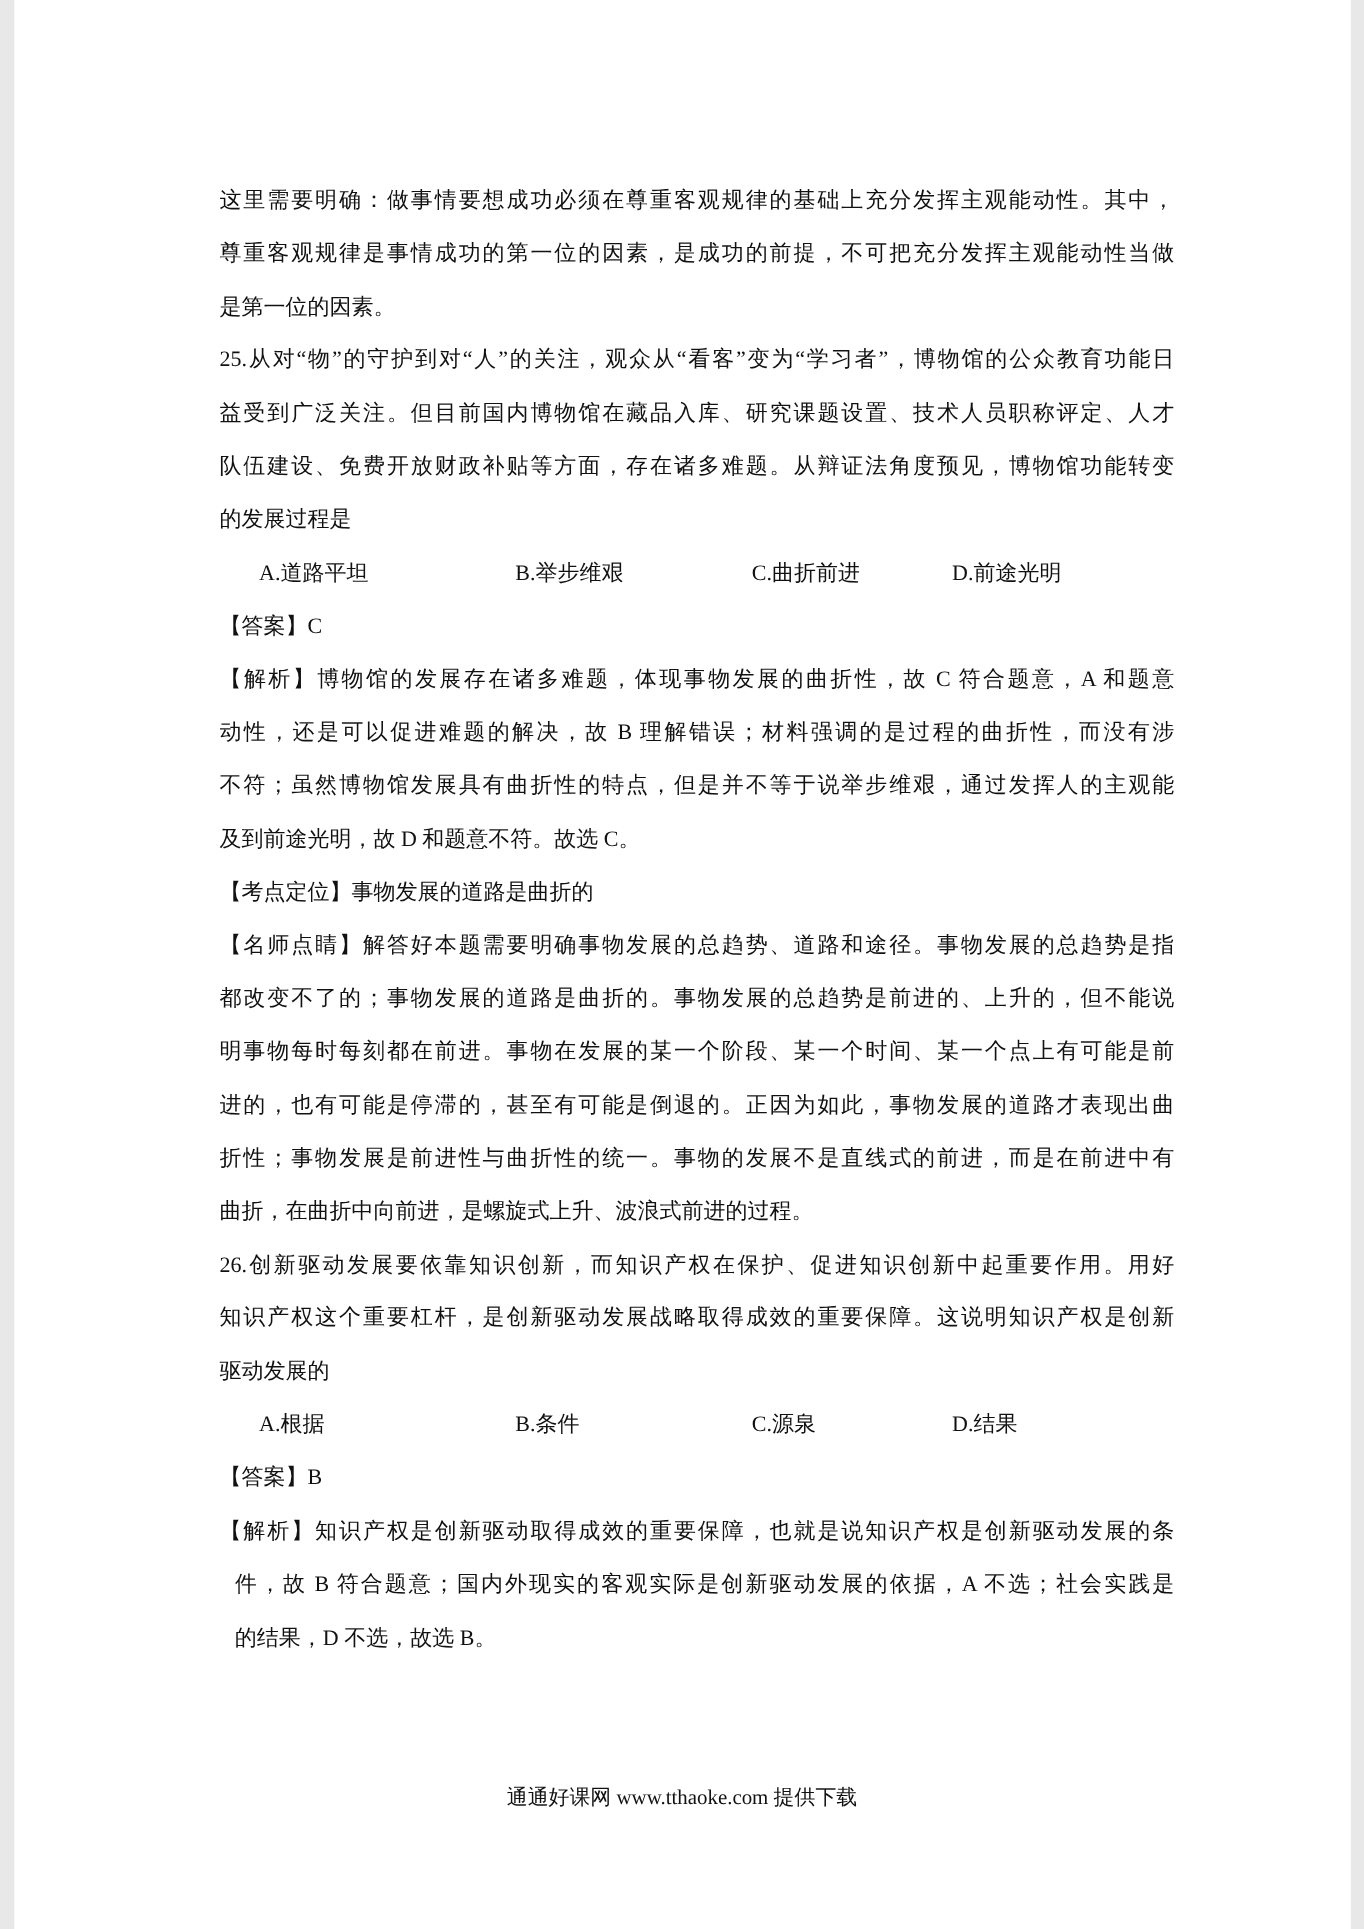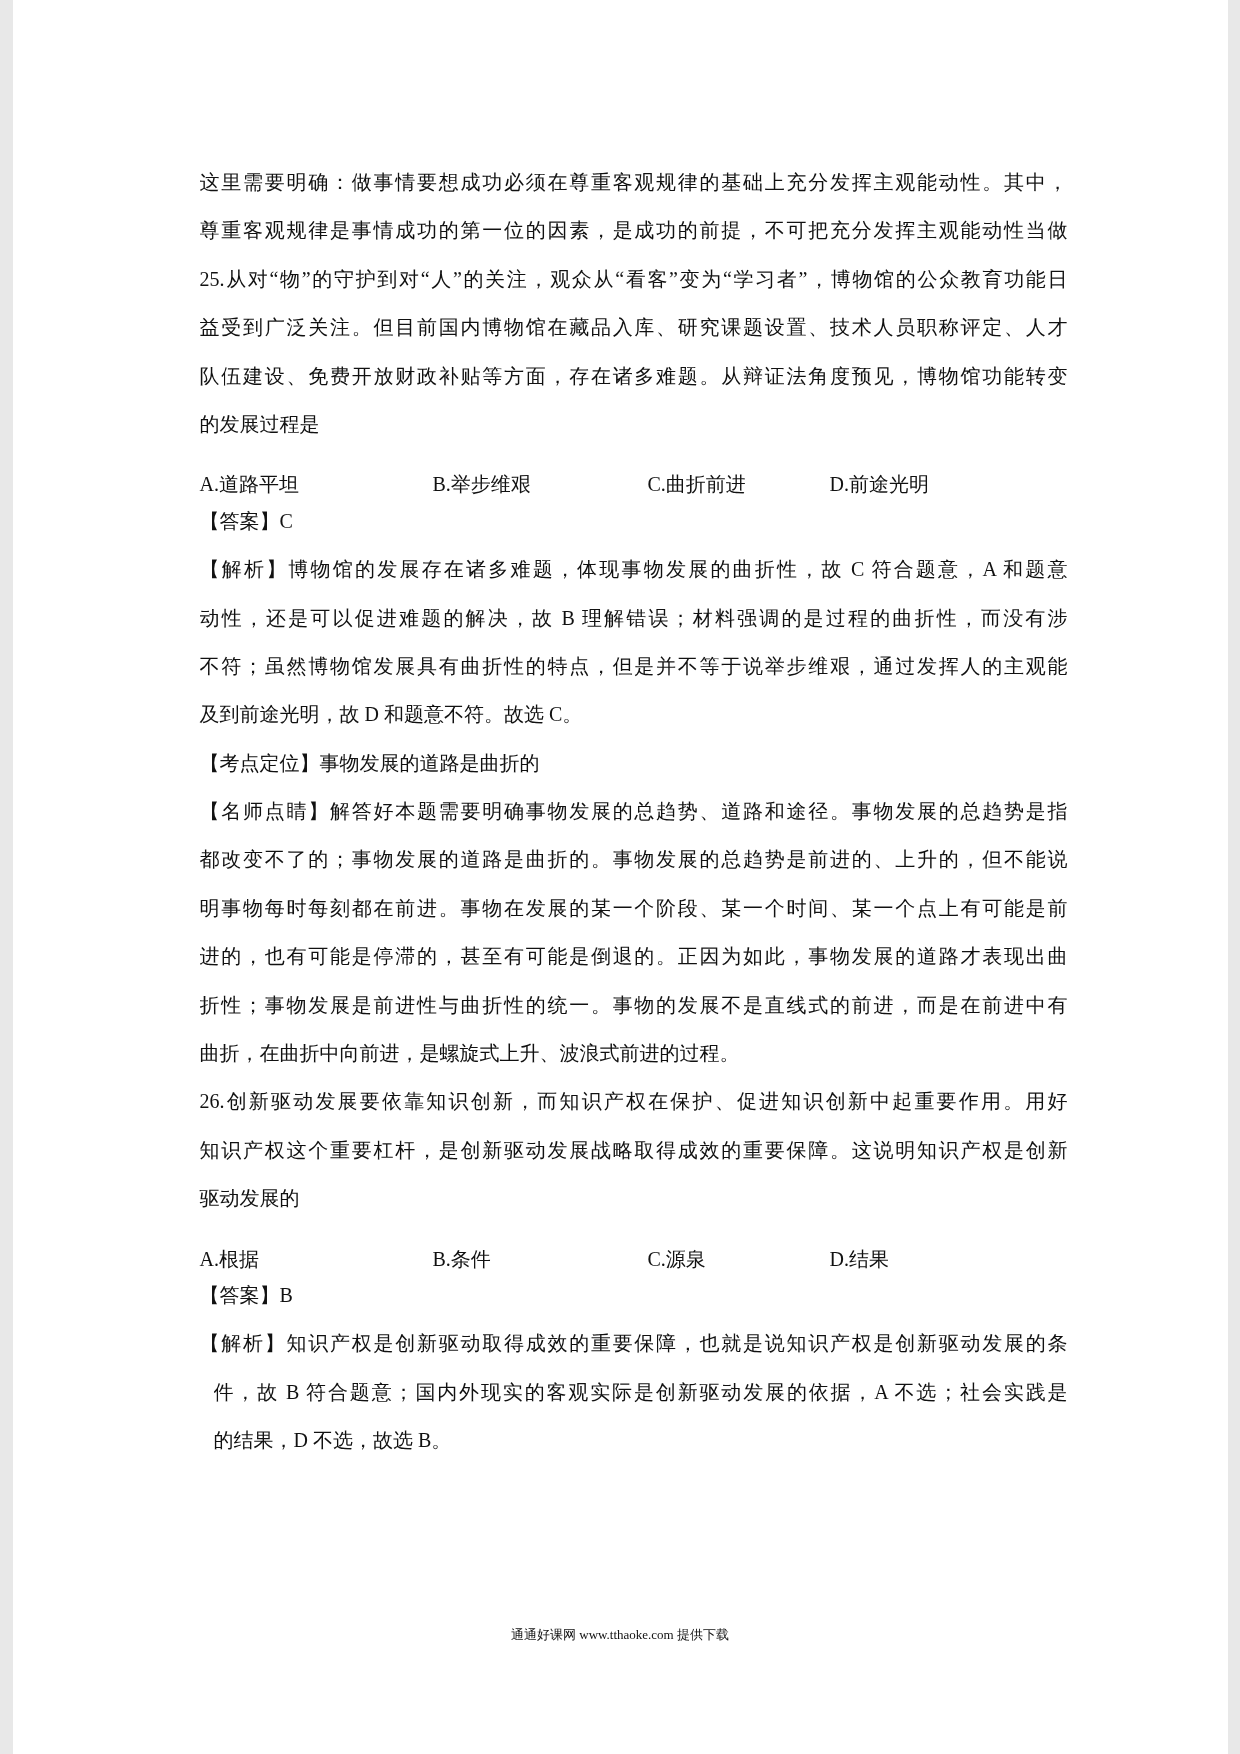--- a/index.html
+++ b/index.html
@@ -24,44 +24,45 @@
     white-space:nowrap;
     overflow:visible;
   }
   .full{
     white-space:normal;
     text-align:justify;
     text-align-last:justify;
     overflow:hidden;
   }
   .opts{position:relative;}
-  .opt{position:absolute;top:12px;white-space:nowrap;}
+  .opt{position:absolute;top:0;white-space:nowrap;margin-left:36px;}
   .o1{left:0;}
   .o2{left:233px;}
   .o3{left:448px;}
   .o4{left:630px;}
   .indent{margin-left:14px;}
   .footer{
     position:absolute;
     left:0;top:1622px;
     width:100%;
     text-align:center;
-    font-size:13px;
+    font-size:19px;
     line-height:26px;
     color:#111111;
   }
 </style>
 </head>
 <body>
 
 <div class="page">
   <div class="doc">
 
     <div class="ln full">这里需要明确：做事情要想成功必须在尊重客观规律的基础上充分发挥主观能动性。其中，</div>
     <div class="ln full">尊重客观规律是事情成功的第一位的因素，是成功的前提，不可把充分发挥主观能动性当做</div>
+    <div class="ln">是第一位的因素。</div>
 
     <div class="ln full">25.从对“物”的守护到对“人”的关注，观众从“看客”变为“学习者”，博物馆的公众教育功能日</div>
     <div class="ln full">益受到广泛关注。但目前国内博物馆在藏品入库、研究课题设置、技术人员职称评定、人才</div>
     <div class="ln full">队伍建设、免费开放财政补贴等方面，存在诸多难题。从辩证法角度预见，博物馆功能转变</div>
     <div class="ln">的发展过程是</div>
 
     <div class="ln opts">
       <span class="opt o1">A.道路平坦</span>
       <span class="opt o2">B.举步维艰</span>
       <span class="opt o3">C.曲折前进</span>

